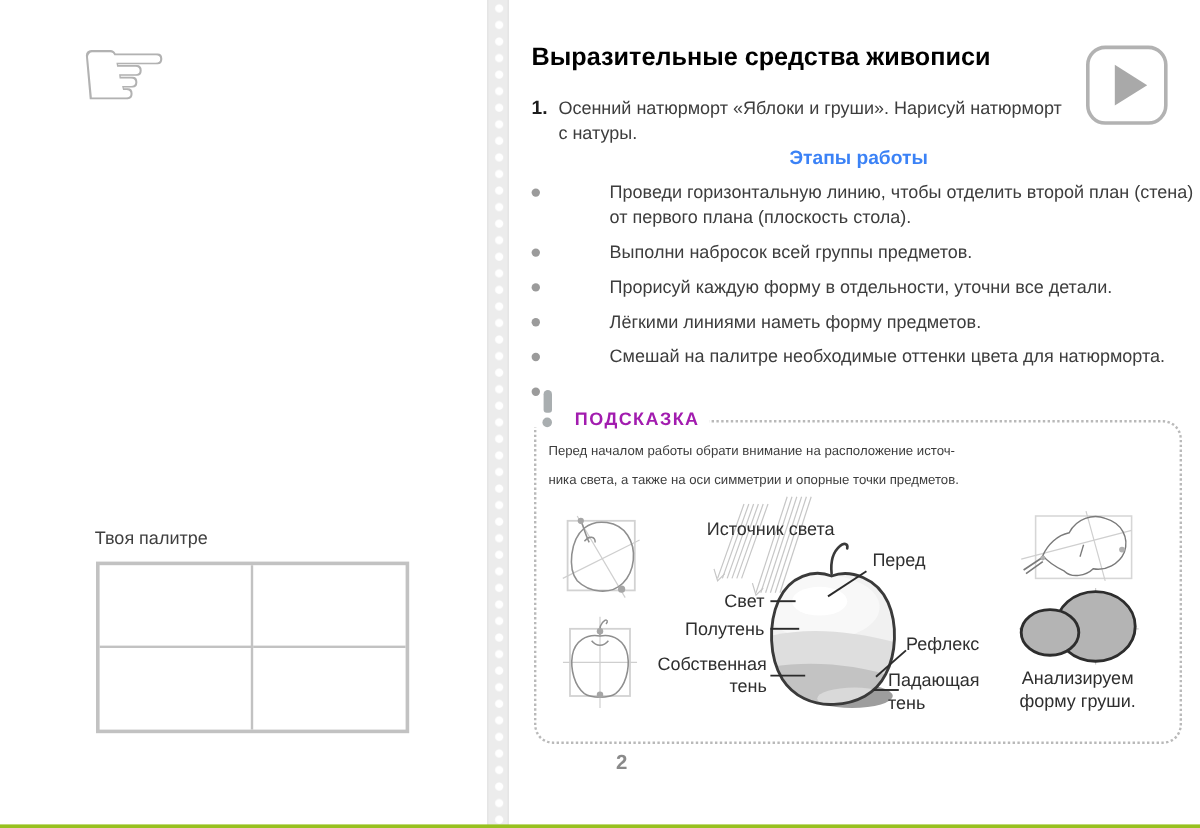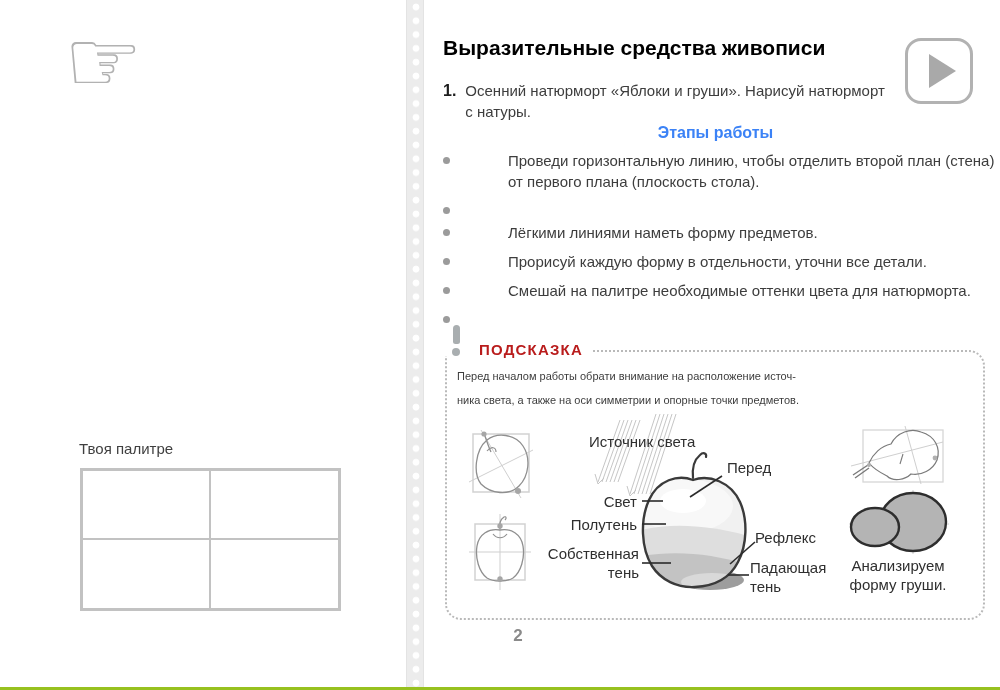--- a/index.html
+++ b/index.html
@@ -48,21 +48,21 @@
 
   
   .hint-box { position:absolute; left:21px; top:350px; width:540px; height:270px;
               border:2px dotted #b9b9b9; border-radius:4px 16px 16px 16px; }
   .hint-mask { position:absolute; top:-4px; left:-2px; width:30px; height:8px; background:#fff; }
   .hint-icon { position:absolute; left:3px; top:-27px; display:flex; flex-direction:column;
                align-items:center; background:#fff; padding:0 2px; }
   .hint-icon .bar { width:7px; height:19px; background:#a9aeb0; border-radius:3.5px 3.5px 2.5px 2.5px; }
   .hint-icon .dot { width:8px; height:8px; background:#a9aeb0; border-radius:50%; margin-top:4px; }
   .hint-label { position:absolute; left:24px; top:-11px; background:#fff; padding:0 8px;
-                font-size:15px; font-weight:600; letter-spacing:1.2px; color:#b91c1c; }
+                font-size:15px; font-weight:600; letter-spacing:1.2px; color:#a21caf; }
   .hint-text { position:absolute; left:10px; top:12px; width:520px; font-size:11px; line-height:24px; }
   .ill { position:absolute; }
   .ill-label { position:absolute; font-size:15px; line-height:19px; color:#2f2f2f; }
   .ra { text-align:right; }
   .ctr { text-align:center; }
   .page-number { position:absolute; left:84px; top:626px; width:20px; text-align:center;
                  font-size:17px; font-weight:bold; color:#8a8a8a; }
   .bottom-bar { position:absolute; left:0; bottom:0; width:1000px; height:3px; background:#97c11f; }
 </style>
 </head>
@@ -98,28 +98,29 @@
   <div class="steps-heading">Этапы работы</div>
 
   <div class="steps-list">
     <div class="step-item">
         <span class="step-dot"></span>
         <span class="step-text pre">Проведи горизонтальную линию, чтобы отделить второй план (стена)
 от первого плана (плоскость стола).</span>
       </div>
     <div class="step-item">
         <span class="step-dot"></span>
+        <span class="step-text pre">Выполни набросок всей группы предметов.</span>
+      </div>
+    <div class="step-item">
+        <span class="step-dot"></span>
+        <span class="step-text pre">Прорисуй каждую форму в отдельности, уточни все детали.</span>
       </div>
     <div class="step-item">
         <span class="step-dot"></span>
         <span class="step-text pre">Лёгкими линиями наметь форму предметов.</span>
-      </div>
-    <div class="step-item">
-        <span class="step-dot"></span>
-        <span class="step-text pre">Прорисуй каждую форму в отдельности, уточни все детали.</span>
       </div>
     <div class="step-item">
         <span class="step-dot"></span>
         <span class="step-text pre">Смешай на палитре необходимые оттенки цвета для натюрморта.</span>
       </div>
     <div class="step-item">
         <span class="step-dot"></span>
       </div>
   </div>
 
@@ -197,21 +198,21 @@
       </g>
     </svg>
 
     <div class="ill-label" style="left:142px;top:80px">Источник света</div>
     <div class="ill-label" style="left:280px;top:106px">Перед</div>
     <div class="ill-label ra" style="left:98px;top:140px;width:92px">Свет</div>
     <div class="ill-label ra" style="left:80px;top:163px;width:110px">Полутень</div>
     <div class="ill-label ra pre" style="left:82px;top:192px;width:110px">Собственная
 тень</div>
     <div class="ill-label" style="left:308px;top:176px">Рефлекс</div>
-    <div class="ill-label pre" style="left:303px;top:206px">Падающая
+    <div class="ill-label pre" style="left:293px;top:206px">Падающая
 тень</div>
 
     <svg class="ill" style="left:398px;top:70px" width="104" height="68" viewBox="0 0 104 68">
       <rect x="18" y="8" width="80" height="52" fill="none" stroke="#d6d6d6" stroke-width="1.3"></rect>
       <line x1="6" y1="44" x2="98" y2="20" stroke="#cfcfcf" stroke-width="1"></line>
       <line x1="60" y1="4" x2="76" y2="62" stroke="#cfcfcf" stroke-width="1"></line>
       <path d="M8,53 L23,43 M10,56 L24,46" stroke="#7a7a7a" stroke-width="1.4" fill="none"></path>
       <path d="M24,41 C28,32 36,24 46,22 C52,10 66,6 76,10 C90,14 96,26 92,38 C88,48 76,54 66,52 C60,58 48,60 42,54 C34,50 28,46 24,41 Z" fill="none" stroke="#7a7a7a" stroke-width="1.2"></path>
       <line x1="58" y1="32" x2="55" y2="42" stroke="#7a7a7a" stroke-width="1.1"></line>
       <circle cx="24" cy="43" r="2" fill="#b0b0b0"></circle>

